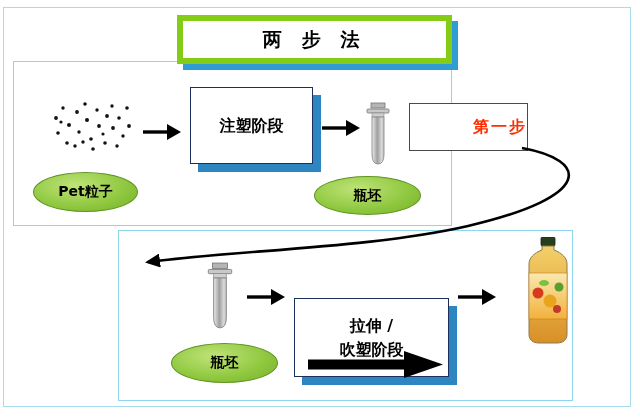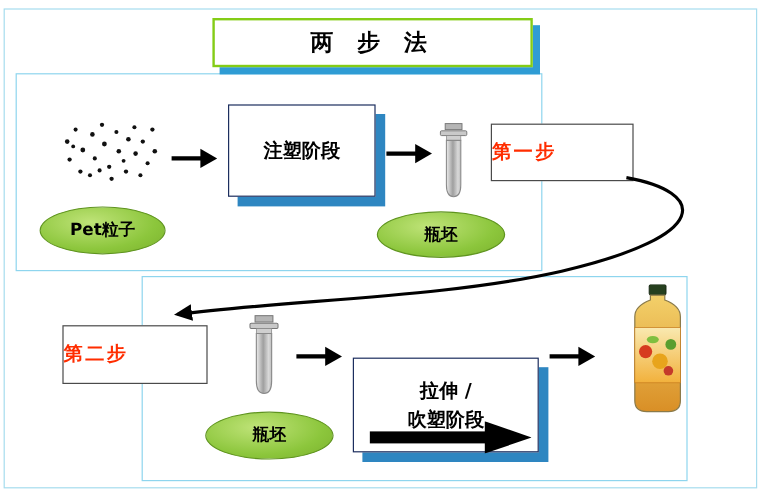--- a/index.html
+++ b/index.html
@@ -12,40 +12,40 @@
     position:absolute;left:3px;top:7px;width:626px;height:398px;
     border:1px solid #a6dcee;
   }
   .section{
     position:absolute;border:1px solid #8ed5ee;background:transparent;
   }
   .section1{left:13px;top:61px;width:437px;height:163px;}
   .section2{left:118px;top:230px;width:453px;height:169px;}
   .title-box{
     position:absolute;left:177px;top:15px;width:263px;height:37px;
-    background:#fff;border:2px solid #84cc16;
+    background:#fff;border:6px solid #84cc16;
     box-shadow:6px 6px 0 #2f9cd4;
     display:flex;align-items:center;justify-content:center;
     z-index:5;
   }
   .title-box span{
     font-size:19px;font-weight:bold;color:#000;letter-spacing:0.35em;
   }
   .stage-box{
     position:absolute;background:#fff;border:1px solid #1c2e5e;
     box-shadow:8px 8px 0 #2e86c1;
     display:flex;flex-direction:column;align-items:center;justify-content:center;
     z-index:2;
   }
   .stage-box .line{font-size:16px;font-weight:bold;color:#000;line-height:1.5;}
   .stage1{left:190px;top:87px;width:121px;height:75px;}
   .stage2{left:294px;top:254px;width:153px;height:77px;margin-top:44px;}
   .step-badge{
     position:absolute;background:#fff;border:1px solid #4a4a4a;
-    display:flex;align-items:center;justify-content:flex-start;z-index:4;
+    display:flex;align-items:center;justify-content:flex-end;z-index:4;
   }
   .step-badge span{font-size:16px;font-weight:bold;color:#ff2d00;letter-spacing:2px;}
   .badge1{left:409px;top:103px;width:117px;height:46px;}
   .badge2{left:52px;top:271px;width:119px;height:47px;}
   .green-ellipse{
     position:absolute;border-radius:50%;
     background:radial-gradient(ellipse at 40% 32%, #bfe378 0%, #8cc63c 62%, #7ab02c 100%);
     border:1px solid #5f941f;
     display:flex;align-items:center;justify-content:center;z-index:2;
   }
@@ -139,23 +139,20 @@
 
   <div class="green-ellipse ell-pet">
     <span>Pet粒子</span>
   </div>
   <div class="green-ellipse ell-preform1">
     <span>瓶坯</span>
   </div>
 
   <div class="section section2"></div>
 
-  <div class="step-badge badge2">
-    <span>第二步</span>
-  </div>
 
   <svg class="gfx" style="left:204px;top:262px;" width="32" height="68" viewBox="0 0 30 64">
     <rect x="8" y="1" width="14" height="5" fill="#b5b5b5" stroke="#777" stroke-width="0.8"></rect>
     <rect x="4" y="7" width="22" height="4" rx="1" fill="#c9c9c9" stroke="#777" stroke-width="0.8"></rect>
     <rect x="9" y="11" width="12" height="4" fill="#cfcfcf" stroke="#888" stroke-width="0.6"></rect>
     <path d="M9 15 H21 V52 Q21 62 15 62 Q9 62 9 52 Z" fill="url(#prefG)" stroke="#8a8a8a" stroke-width="0.9"></path>
   </svg>
 
   <svg class="gfx" style="left:245px;top:286px;" width="40" height="22" viewBox="0 0 40 22">
     <line x1="2" y1="11" x2="27" y2="11" stroke="#000" stroke-width="3.4"></line>

